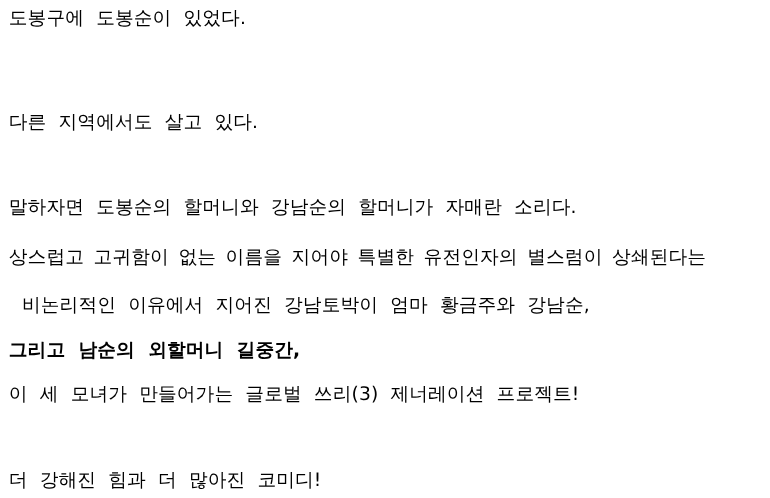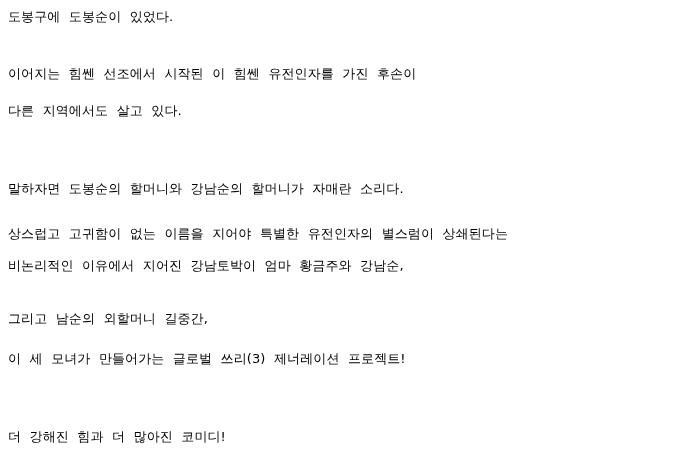--- a/index.html
+++ b/index.html
@@ -17,34 +17,33 @@
   .page {
     position: relative;
     width: 700px;
     height: 453px;
     box-sizing: border-box;
     padding: 0;
   }
   .line {
     position: absolute;
     left: 8px;
-    font-size: 13px;
+    font-size: 17px;
     line-height: 18px;
     white-space: pre;
     letter-spacing: 0.1px;
     color: #000000;
   }
 </style>
 </head>
 <body>
 
 <div class="page">
   <div class="line" style="top:8px;">도봉구에  도봉순이  있었다.</div>
   <div class="line" style="top:38px;"></div>
-  <div class="line" style="top:65px;">이어지는  힘쎈  선조에서  시작된  이  힘쎈  유전인자를  가진  후손이</div>
   <div class="line" style="top:102px;">다른  지역에서도  살고  있다.</div>
   <div class="line" style="top:180px;text-align:center;">말하자면  도봉순의  할머니와  강남순의  할머니가  자매란  소리다.</div>
-  <div class="line" style="top:225px;">상스럽고  고귀함이  없는  이름을  지어야  특별한  유전인자의  별스럼이  상쇄된다는</div>
-  <div class="line" style="top:257px;">비논리적인  이유에서  지어진  강남토박이  엄마  황금주와  강남순,</div>
-  <div class="line" style="top:310px;">그리고  남순의  외할머니  길중간,</div>
+  <div class="line" style="top:225px;font-family:Liberation Serif, serif;">상스럽고  고귀함이  없는  이름을  지어야  특별한  유전인자의  별스럼이  상쇄된다는</div>
+  <div class="line" style="top:269px;margin-left:12px;">비논리적인  이유에서  지어진  강남토박이  엄마  황금주와  강남순,</div>
+  <div class="line" style="top:310px;font-weight:bold;">그리고  남순의  외할머니  길중간,</div>
   <div class="line" style="top:350px;text-align:right;">이  세  모녀가  만들어가는  글로벌  쓰리(3)  제너레이션  프로젝트!</div>
   <div class="line" style="top:428px;text-align:center;">더  강해진  힘과  더  많아진  코미디!</div>
 </div>
 
 </body></html>

